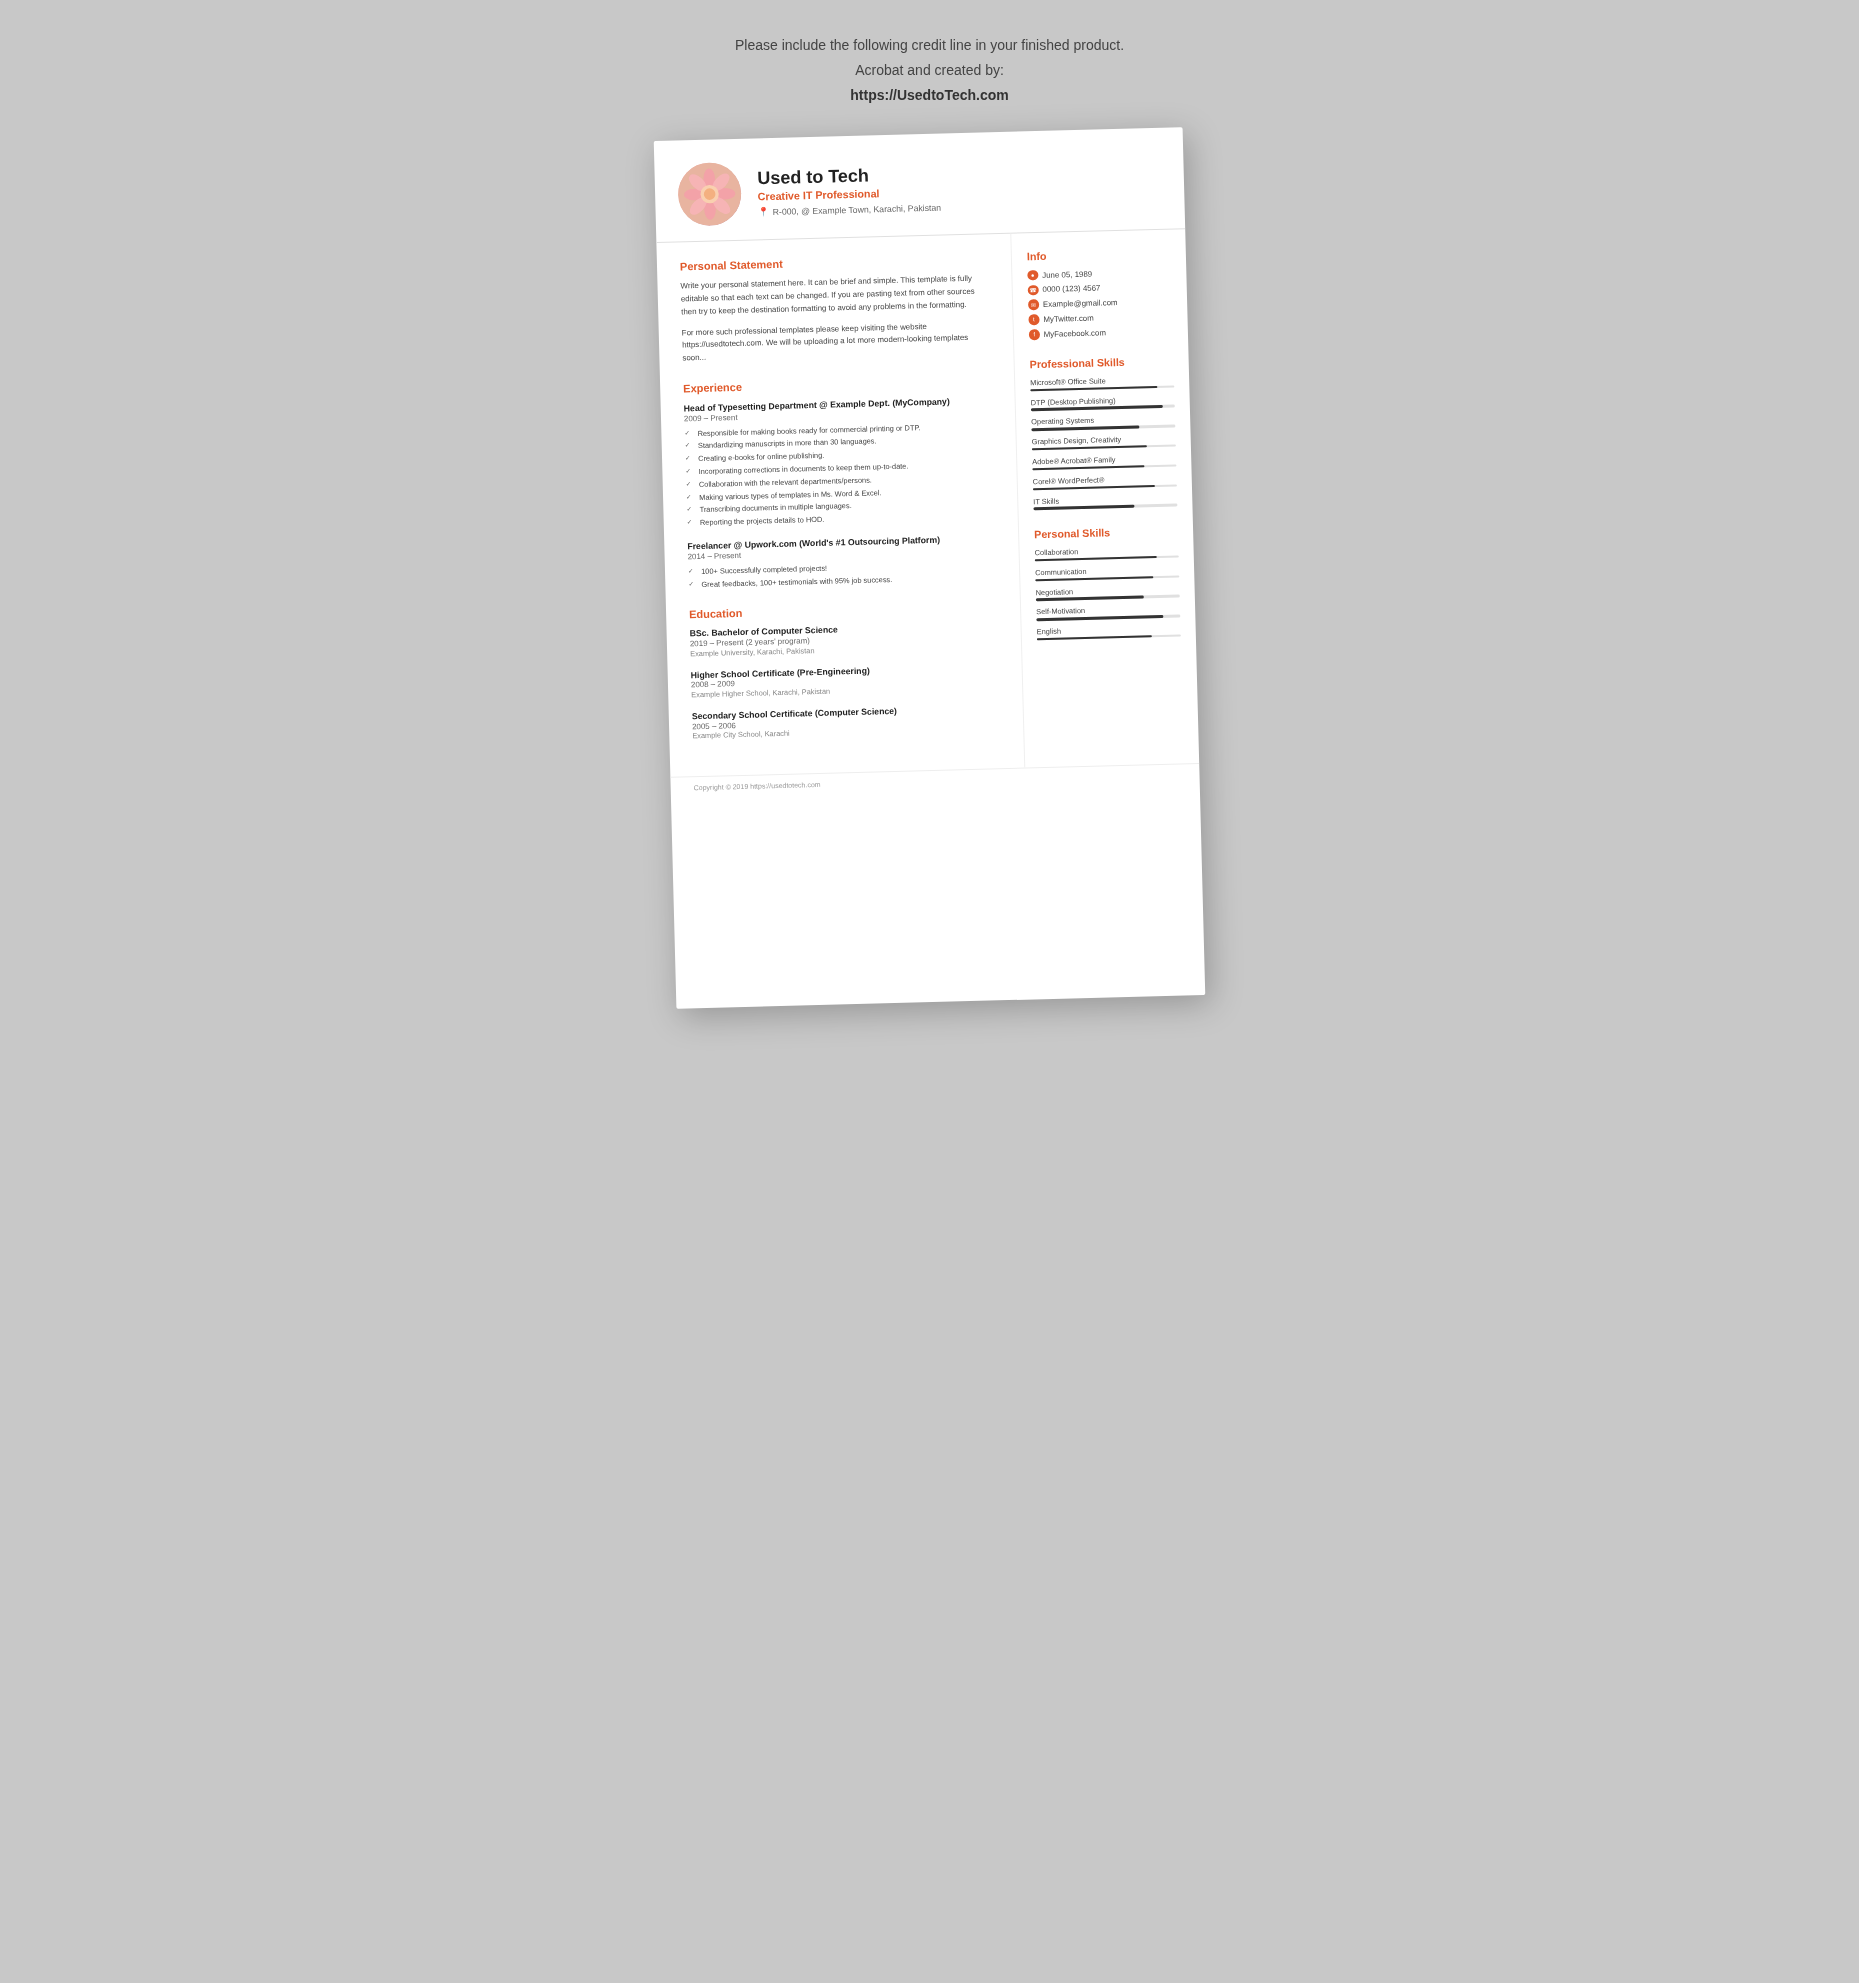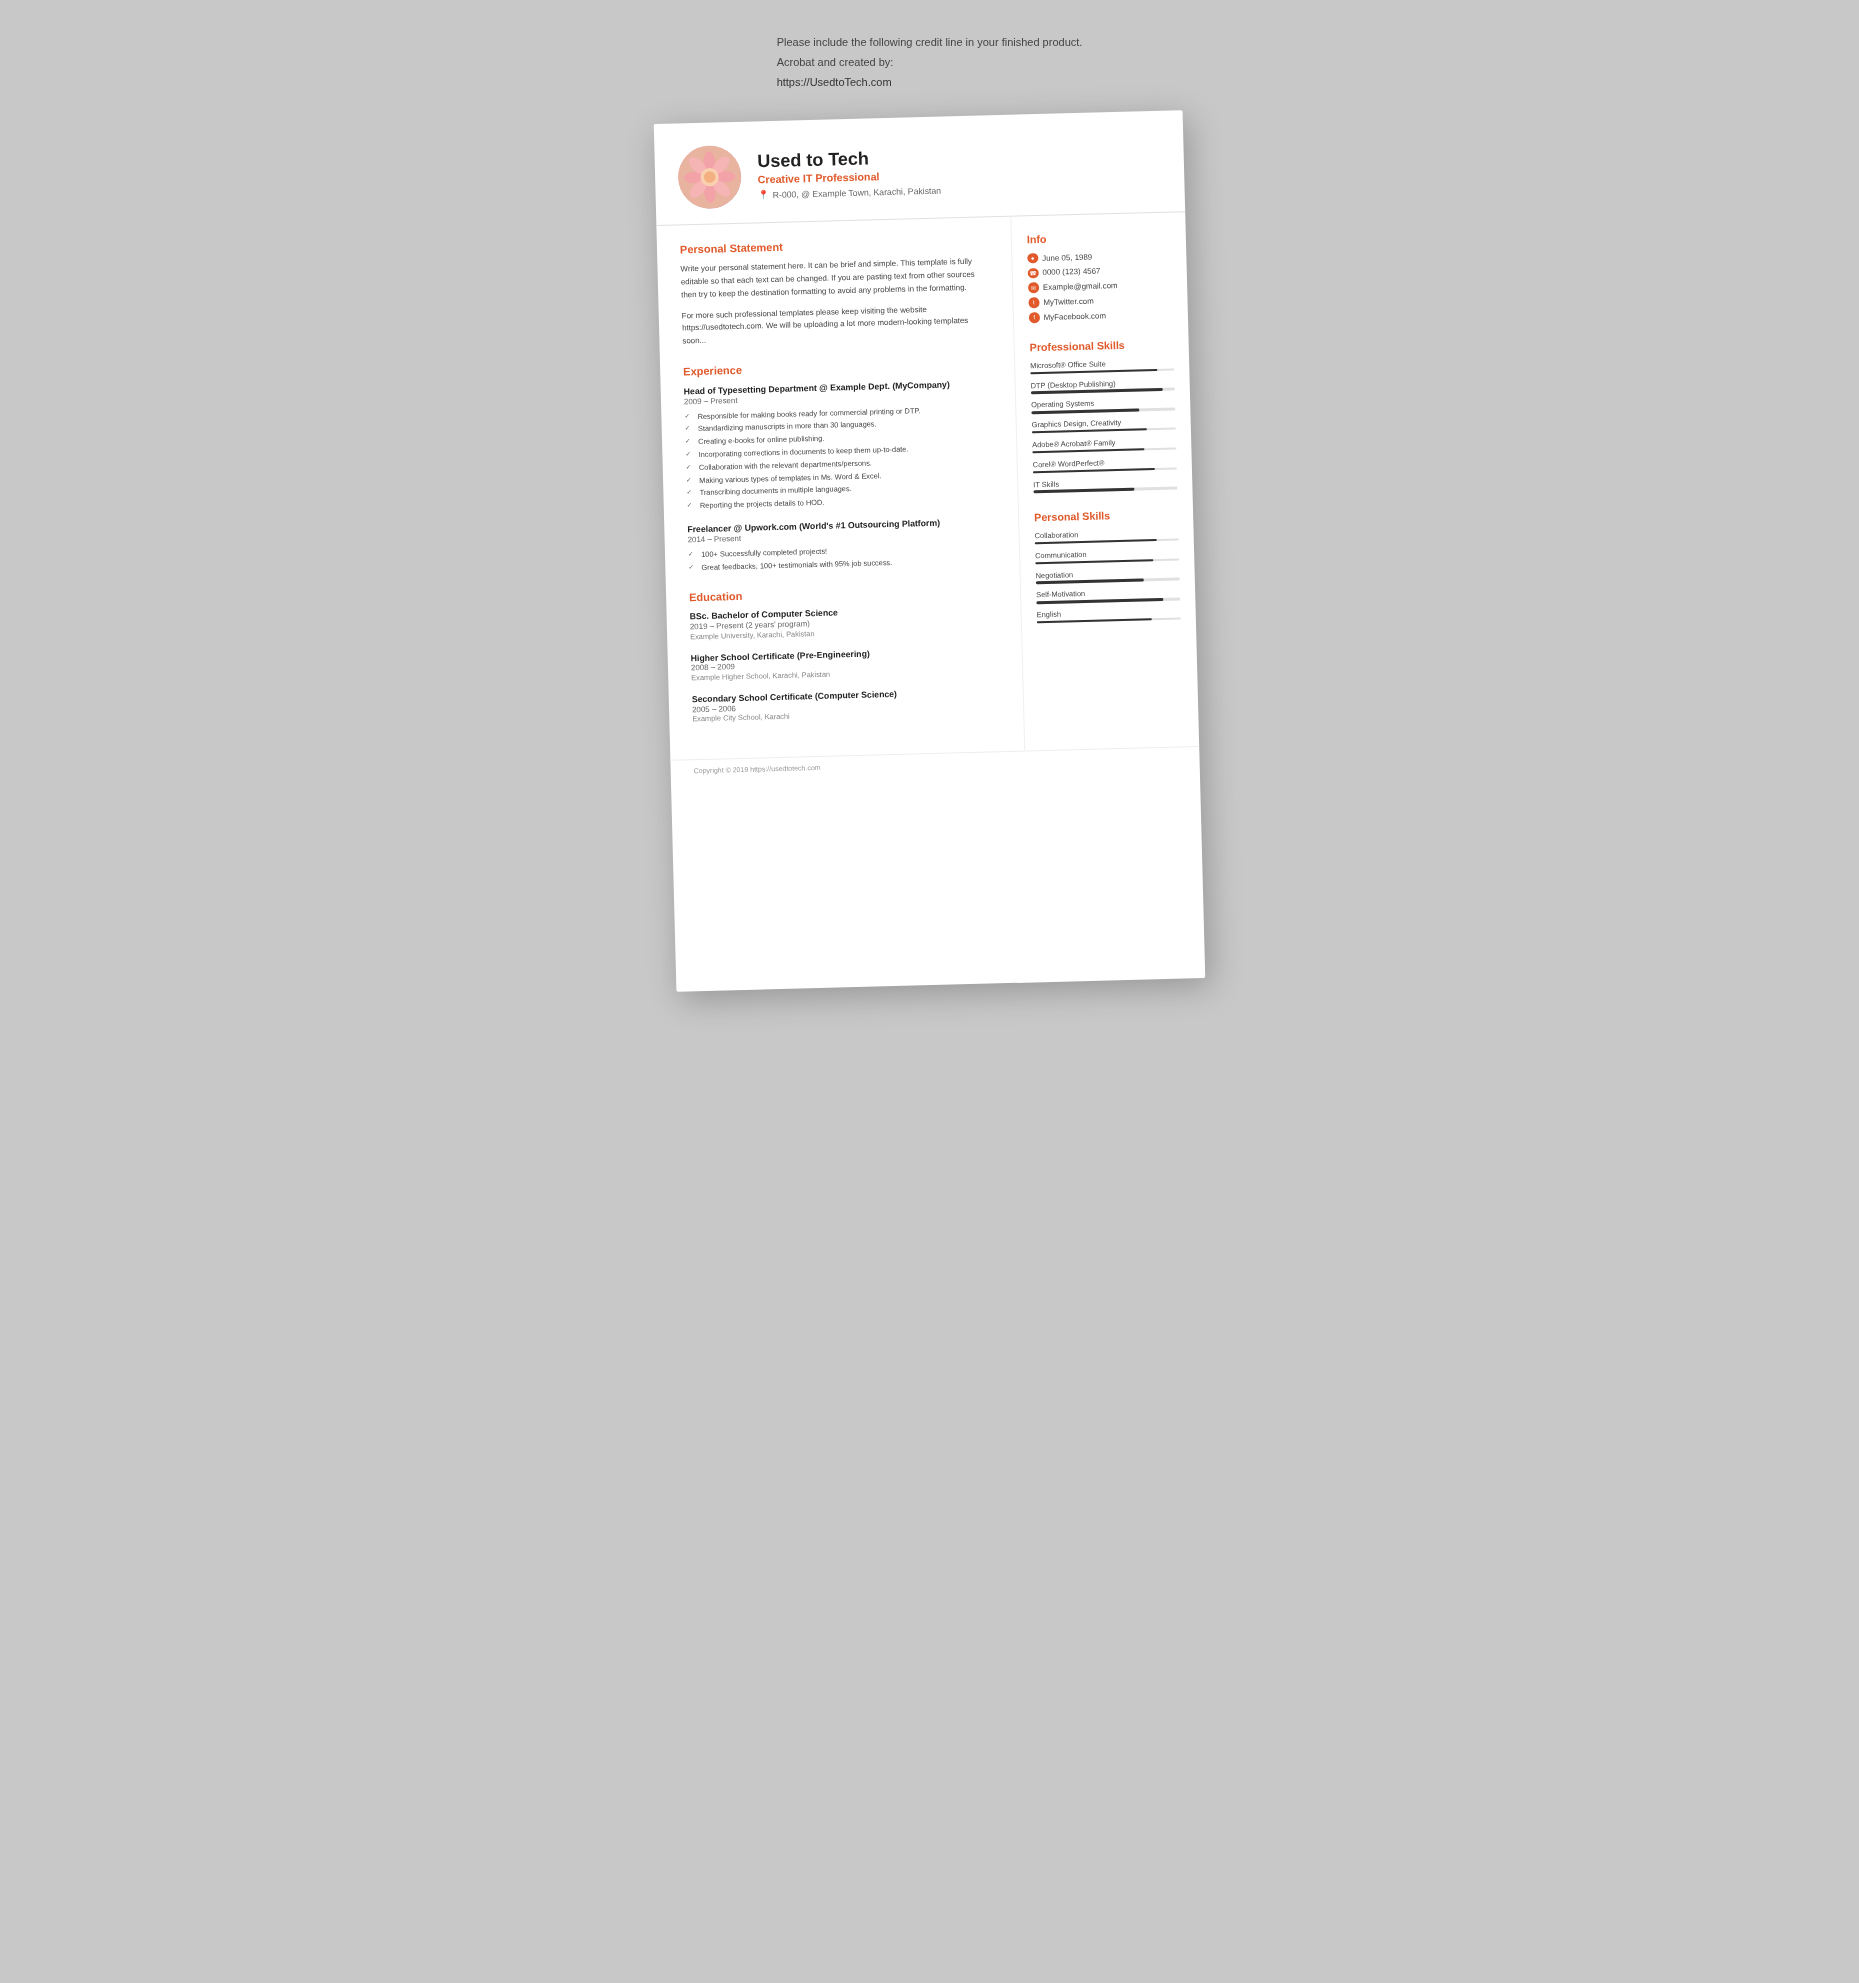--- a/index.html
+++ b/index.html
@@ -8,28 +8,29 @@
       background-color: #c8c8c8;
       font-family: 'Segoe UI', Arial, sans-serif;
       min-height: 1984px;
       display: flex;
       flex-direction: column;
       align-items: center;
       padding: 33px 16.5px;
     }
 
     .credit-block {
+      text-align: center;
       margin-bottom: 25px;
       color: #444;
-      font-size: 11px;
+      font-size: 14px;
       line-height: 1.8;
     }
 
     .credit-block a, .credit-block strong {
-      font-weight: normal;
+      font-weight: bold;
       color: #333;
       text-decoration: none;
     }
 
     .resume-wrapper {
       transform: rotate(-1.5deg);
       box-shadow: 5px 8.3px 33px rgba(0,0,0,0.25);
       background: white;
       width: 529px;
       min-height: 868px;

